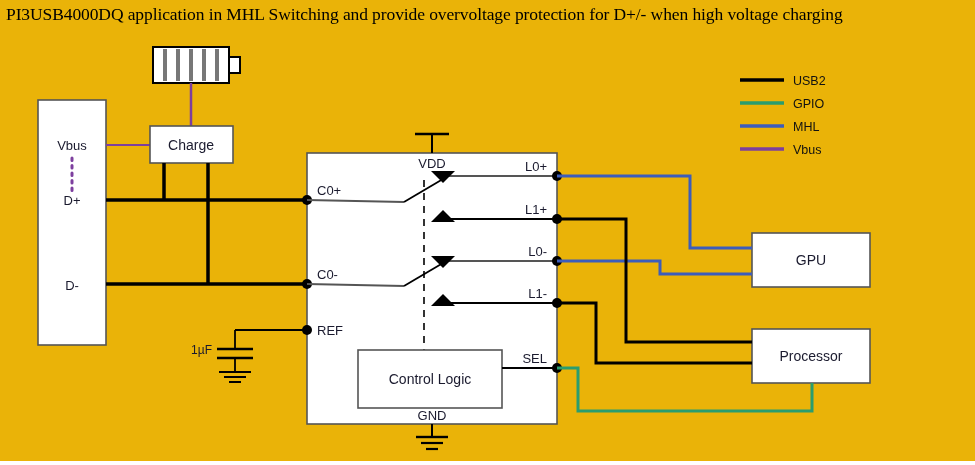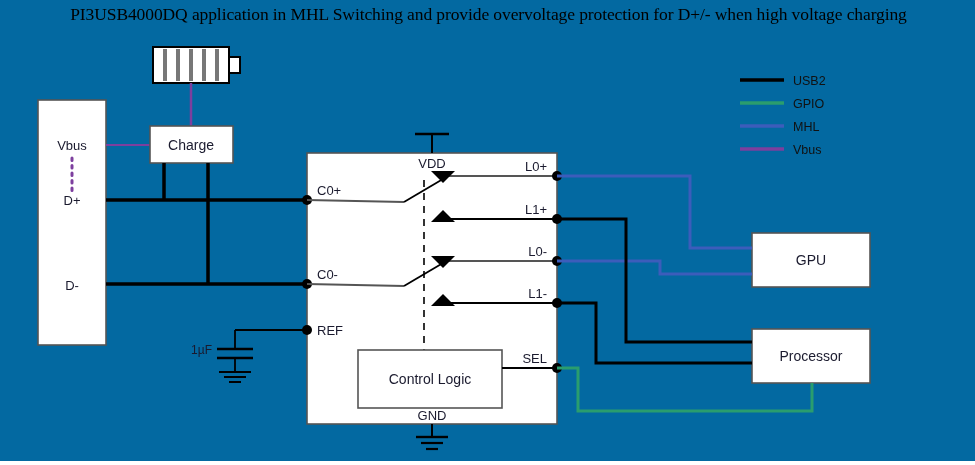--- a/index.html
+++ b/index.html
@@ -1,18 +1,18 @@
 <!DOCTYPE html>
 <html><head>
 <meta charset="utf-8">
 <style>
   html,body{margin:0;padding:0;background:#ffffff;}
   body{width:975px;height:465px;overflow:hidden;
        font-family:"Liberation Sans",sans-serif;}
-  #stage{position:relative;width:975px;height:461px;background:#0369a1;text-align:center;}
+  #stage{position:relative;width:975px;height:461px;background:#eab308;}
   .title{position:absolute;left:6px;top:4px;width:965px;
          font-family:"Liberation Serif",serif;font-size:17.5px;
          color:#000;white-space:nowrap;letter-spacing:-0.1px;}
   svg{position:absolute;left:0;top:0;width:975px;height:465px;}
   text{font-family:"Liberation Sans",sans-serif;fill:#1a1a2e;}
   .pinlbl{font-size:13px;}
   .boxlbl{font-size:14px;fill:#1a1a2e;}
   .leglbl{font-size:12.5px;fill:#111;}
   .caplbl{font-size:12px;}
 </style>

